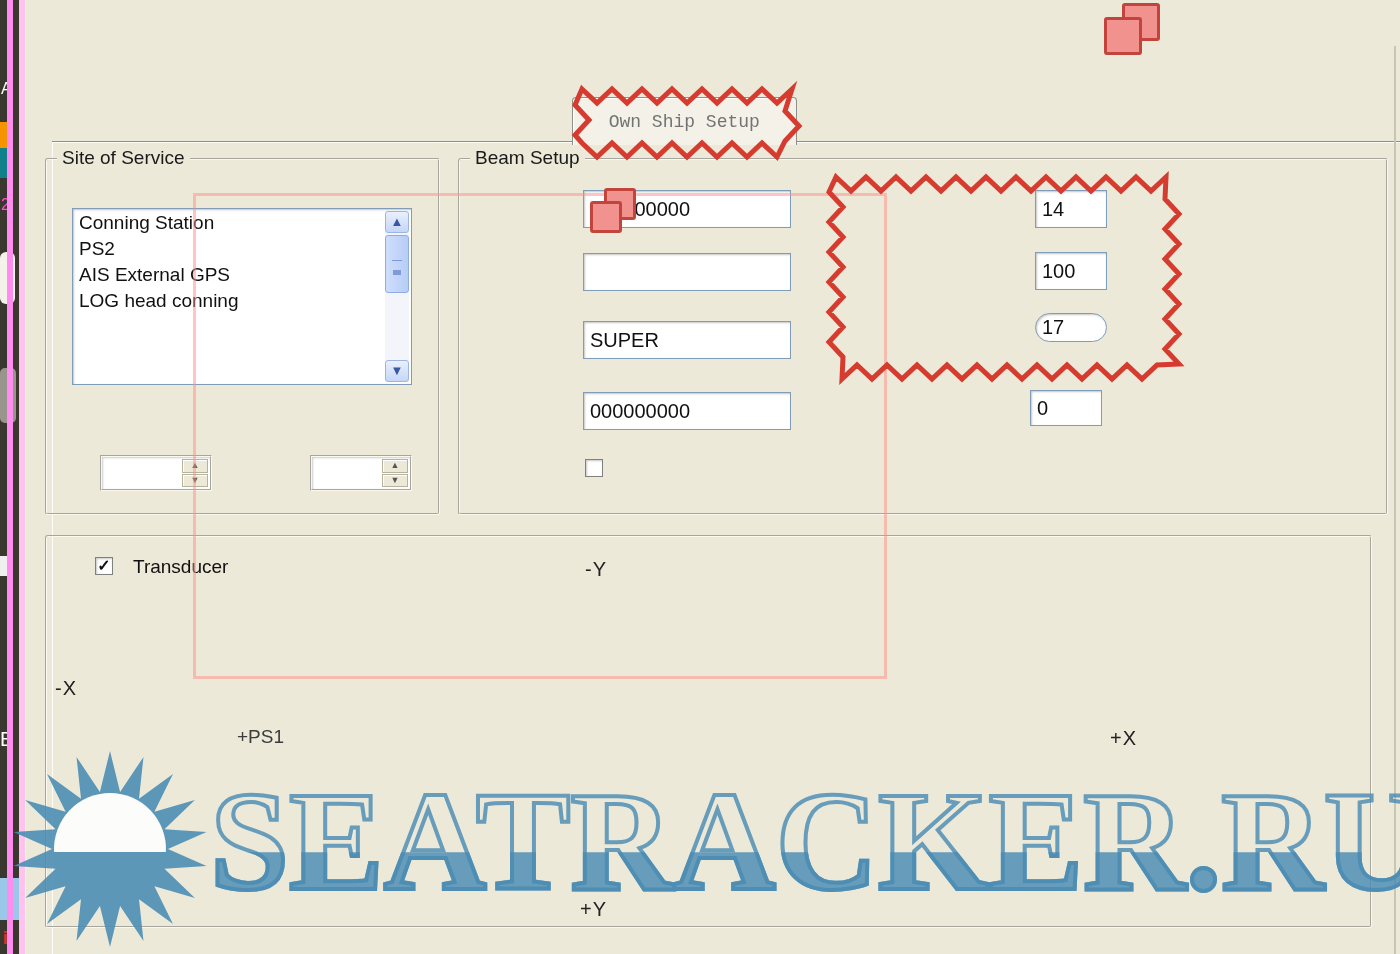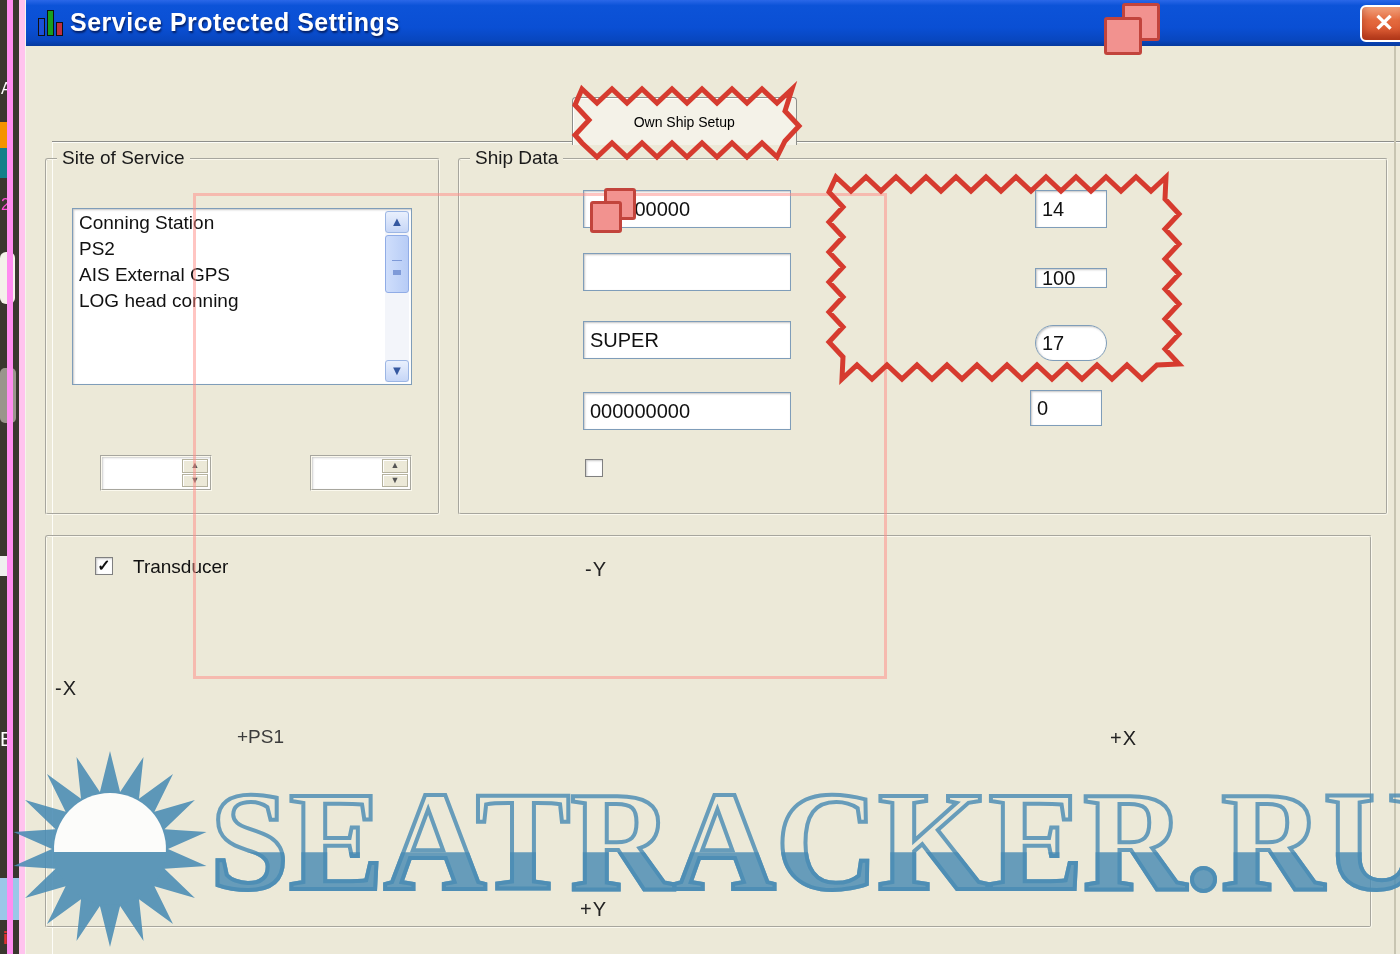--- a/index.html
+++ b/index.html
@@ -23,22 +23,22 @@
   .close-btn { position:absolute; right:-8px; top:5px; width:48px; height:37px; border-radius:6px;
     border:2px solid #fff; background:linear-gradient(180deg,#f2a27c 0%,#e46a3e 40%,#d8502a 100%);
     color:#fff; font-size:24px; font-weight:bold; text-align:center; line-height:32px;
     box-shadow:inset 0 -6px 8px rgba(120,20,0,.45); }
 
   
   .tabrow { position:absolute; left:35px; right:8px; display:flex; gap:2px; }
   .tabrow1 { top:68px; height:37px; }
   .tabrow2 { top:105px; height:36px; }
   .tab { background:#ece9d8; border:1px solid #8e8f8b; border-bottom:none; border-radius:4px 4px 0 0;
-    box-shadow:inset 1px 1px 0 #fdfdf8; font-size:14px; color:#000000; display:flex; align-items:center;
-    justify-content:center; white-space:nowrap; padding:0 6px; }
+    box-shadow:inset 1px 1px 0 #fdfdf8; font-size:18px; color:#737373; display:flex; align-items:center;
+    justify-content:center; white-space:nowrap; padding:0 6px;font-family:Liberation Mono, monospace; }
   .tabrow1 .tab { border-bottom:1px solid #8e8f8b; }
   .tab.selected { position:relative; top:-8px; height:48px; z-index:4; background:#f4f2e8;
     box-shadow:inset 1px 1px 0 #fff; }
   .panel { position:absolute; left:26px; top:141px; right:0; bottom:0; background:#ece9d8;
     border-top:1px solid #8e8f8b; box-shadow:inset 1px 1px 0 #fdfdf8; }
 
   
   .groupbox { position:absolute; border:2px groove #fbf9ee; border-radius:3px; }
   .gb-label { position:absolute; top:-13px; left:10px; background:#ece9d8; padding:0 5px; font-size:19px; color:#1a1a1a; }
 
@@ -112,29 +112,20 @@
   <div class="frag" style="left:0;top:556px;width:11px;height:20px;background:#efefef;"></div>
   <div class="frag" style="left:0;top:728px;color:#fff;font-size:20px;">E</div>
   <div class="frag" style="left:0;top:878px;width:20px;height:42px;background:#9bc7e8;"></div>
   <div class="frag" style="left:3px;top:928px;color:#e03030;font-size:18px;font-weight:bold;">i</div>
   <div class="pink-line1"></div>
   <div class="pink-line2"></div>
 </div>
 
 <div class="dialog">
 
-  <div class="titlebar">
-    <span class="title-icon">
-      <i style="height:18px;background:#1c50d8;"></i>
-        <i style="height:26px;background:#17a01f;"></i>
-        <i style="height:14px;background:#c03040;"></i>
-    </span>
-    <span class="title-text">Service Protected Settings</span>
-    <div class="close-btn">✕</div>
-  </div>
 
   <div class="panel"></div>
 
   <div class="right-edge"></div>
 
 </div>
 
 <div class="tabrow tabrow1">
 
 <div class="tab" style="width: 190px;">NMEA Output</div>
@@ -189,41 +180,41 @@
 <span class="lbl" style="left:283px;top:462px;">Y:</span>
 <div class="spinner" style="left:310px;top:455px;width:102px;height:36px;z-index:2;">
   <span class="lbl" style="left:6px;top:4px;"></span>
   <span class="spin-btns">
       <b>▲</b>
       <b>▼</b>
     </span>
 </div>
 
 <div class="groupbox" style="left:458px;top:158px;width:930px;height:357px;z-index:2;">
-  <span class="gb-label">Ship Data</span>
+  <span class="gb-label">Beam Setup</span>
 </div>
 <span class="lbl" style="left:506px;top:196px;">MMSI</span>
 <input class="tfield" style="left: 583px; top: 190px; width: 208px; height: 38px; z-index: 2;" value="000000000">
 <span class="lbl" style="left:480px;top:260px;">Call Sign</span>
 <input class="tfield" style="left: 583px; top: 253px; width: 208px; height: 38px; z-index: 2;" value="">
 <span class="lbl" style="left:506px;top:328px;">Name</span>
 <input class="tfield" style="left: 583px; top: 321px; width: 208px; height: 38px; z-index: 2;" value="SUPER">
 <span class="lbl" style="left:490px;top:399px;">IMO No</span>
 <input class="tfield" style="left: 583px; top: 392px; width: 208px; height: 38px; z-index: 2;" value="000000000">
 <div class="checkbox" style="left:585px;top:459px;z-index:2;"></div>
 <span class="lbl" style="left:613px;top:458px;">CS - COG</span>
 
 <span class="lbl" style="left:881px;top:197px;">Beam Overall</span>
 <input class="tfield" style="left: 1035px; top: 190px; width: 72px; height: 38px; z-index: 2;" value="14">
 <span class="lbl" style="left:1120px;top:197px;">m</span>
 <span class="lbl" style="left:872px;top:261px;">Length Overall</span>
-<input class="tfield" style="left: 1035px; top: 268px; width: 72px; height: 20px; z-index: 2;" value="100">
+<input class="tfield" style="left: 1035px; top: 252px; width: 72px; height: 38px; z-index: 2;" value="100">
 <span class="lbl" style="left:1120px;top:261px;">m</span>
 <span class="lbl" style="left:850px;top:333px;">Bridge Elevation</span>
-<input class="tfield" style="left: 1035px; top: 325px; width: 72px; height: 36px; z-index: 2; border-radius: 18px;" value="17">
+<input class="tfield" style="left: 1035px; top: 313px; width: 72px; height: 29px; z-index: 2; border-radius: 18px;" value="17">
 <span class="lbl" style="left:1120px;top:333px;">m</span>
 <span class="lbl" style="left:843px;top:385px;">Sounder Delta</span>
 <span class="lbl" style="left:843px;top:408px;">{Keel/Transducer}</span>
 <input class="tfield" style="left: 1030px; top: 390px; width: 72px; height: 36px; z-index: 2;" value="0">
 <span class="lbl" style="left:1117px;top:397px;">m</span>
 
 <div class="groupbox" style="left:45px;top:535px;width:1327px;height:393px;z-index:2;"></div>
 <div class="checkbox" style="left:95px;top:557px;z-index:3;">✓</div>
 <span class="lbl" style="left:133px;top:556px;z-index:3;">Transducer</span>
 

